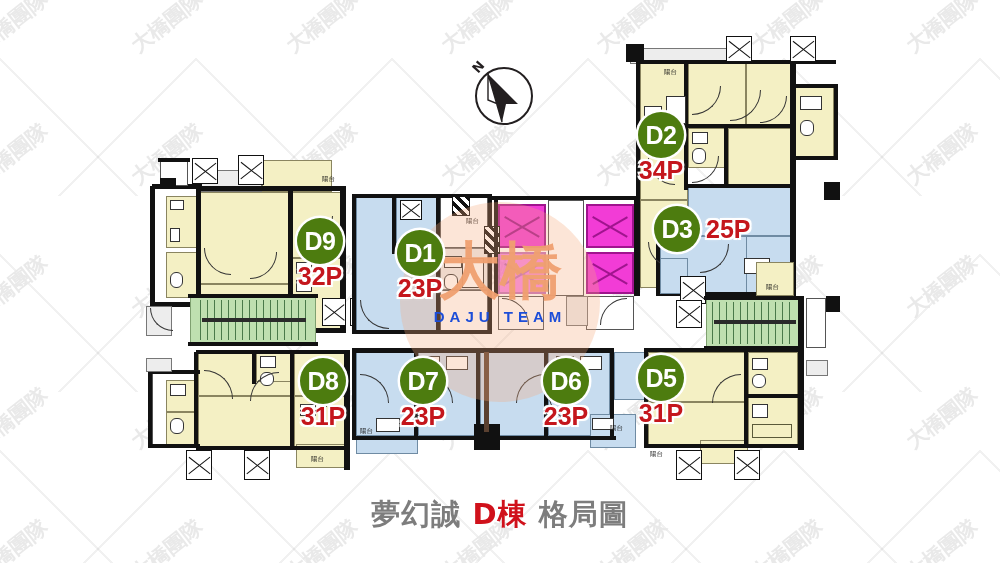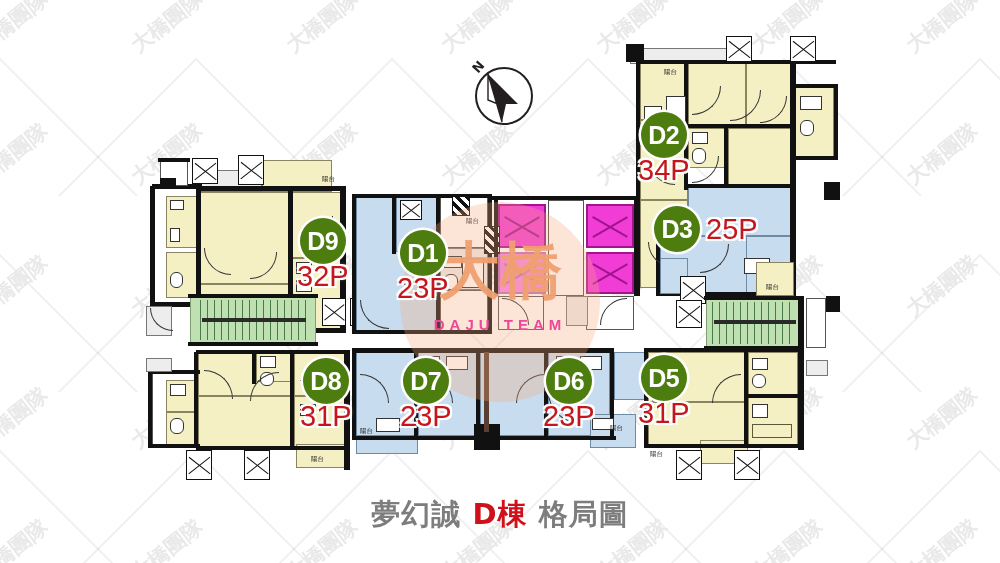--- a/index.html
+++ b/index.html
@@ -23,21 +23,21 @@
     transform-origin:center;letter-spacing:0px;user-select:none;}
 
   
   #center-logo{position:absolute;left:380px;top:238px;width:240px;height:150px;
     pointer-events:none;text-align:center;}
   #center-logo .ring{position:absolute;left:50%;top:-36px;transform:translateX(-50%);
     width:200px;height:200px;border-radius:50%;background:rgba(244,168,122,.30);}
   #center-logo .cn{position:relative;font-family:"DejaVu Sans",sans-serif;font-weight:700;
     font-size:62px;line-height:66px;color:#f0a070;opacity:.95;}
   #center-logo .en{position:relative;font-size:15px;letter-spacing:5px;font-weight:700;
-    color:#ec4899;margin-top:12px;}
+    color:#1d4ed8;margin-top:4px;}
 
   
   #plan{position:absolute;left:0;top:0;width:1000px;height:563px;}
   .rm{position:absolute;box-sizing:border-box;}
   .yellow{background:#f4f0c4;border:1.2px solid #8a8560;}
   .blue{background:#c7dcef;border:1.2px solid #6f8ba3;}
   .green{background:#bfe0b0;border:1.2px solid #7fa070;}
   .white{background:#ffffff;border:1.2px solid #555;}
   .grayw{background:#ededed;border:1.2px solid #777;}
   .wall{background:#111;position:absolute;}
@@ -57,21 +57,21 @@
   .doorTL{position:absolute;border:1.2px solid #333;border-radius:100% 0 0 0;border-bottom:none;border-right:none;background:transparent;}
   .doorTR{position:absolute;border:1.2px solid #333;border-radius:0 100% 0 0;border-bottom:none;border-left:none;background:transparent;}
   .bal-label{position:absolute;font-family:"DejaVu Sans",sans-serif;font-size:6.5px;color:#111;white-space:nowrap;}
 
   
   .badge{position:absolute;display:flex;flex-direction:column;align-items:center;}
   .badge.row{flex-direction:row;align-items:center;}
   .circ{width:46px;height:46px;border-radius:50%;background:#4d7c0f;color:#fff;
     display:flex;align-items:center;justify-content:center;font-weight:700;font-size:25px;
     box-shadow:0 0 0 2.5px #fff;letter-spacing:-.5px;}
-  .area{font-weight:400;font-size:29px;color:#c4161c;
+  .area{font-weight:700;font-size:25px;color:#c4161c;
     text-shadow:-2px -2px 0 #fff,2px -2px 0 #fff,-2px 2px 0 #fff,2px 2px 0 #fff,0 0 4px #fff;
     margin-top:-3px;line-height:30px;}
   .badge.row .area{margin-top:0;margin-left:6px;}
 
   
   #compass{position:absolute;left:462px;top:52px;width:80px;height:80px;}
 
   
   #title{position:absolute;left:0;right:0;bottom:28px;text-align:center;
     font-family:"DejaVu Sans",sans-serif;font-weight:700;font-size:29px;color:#7d7d7d;

